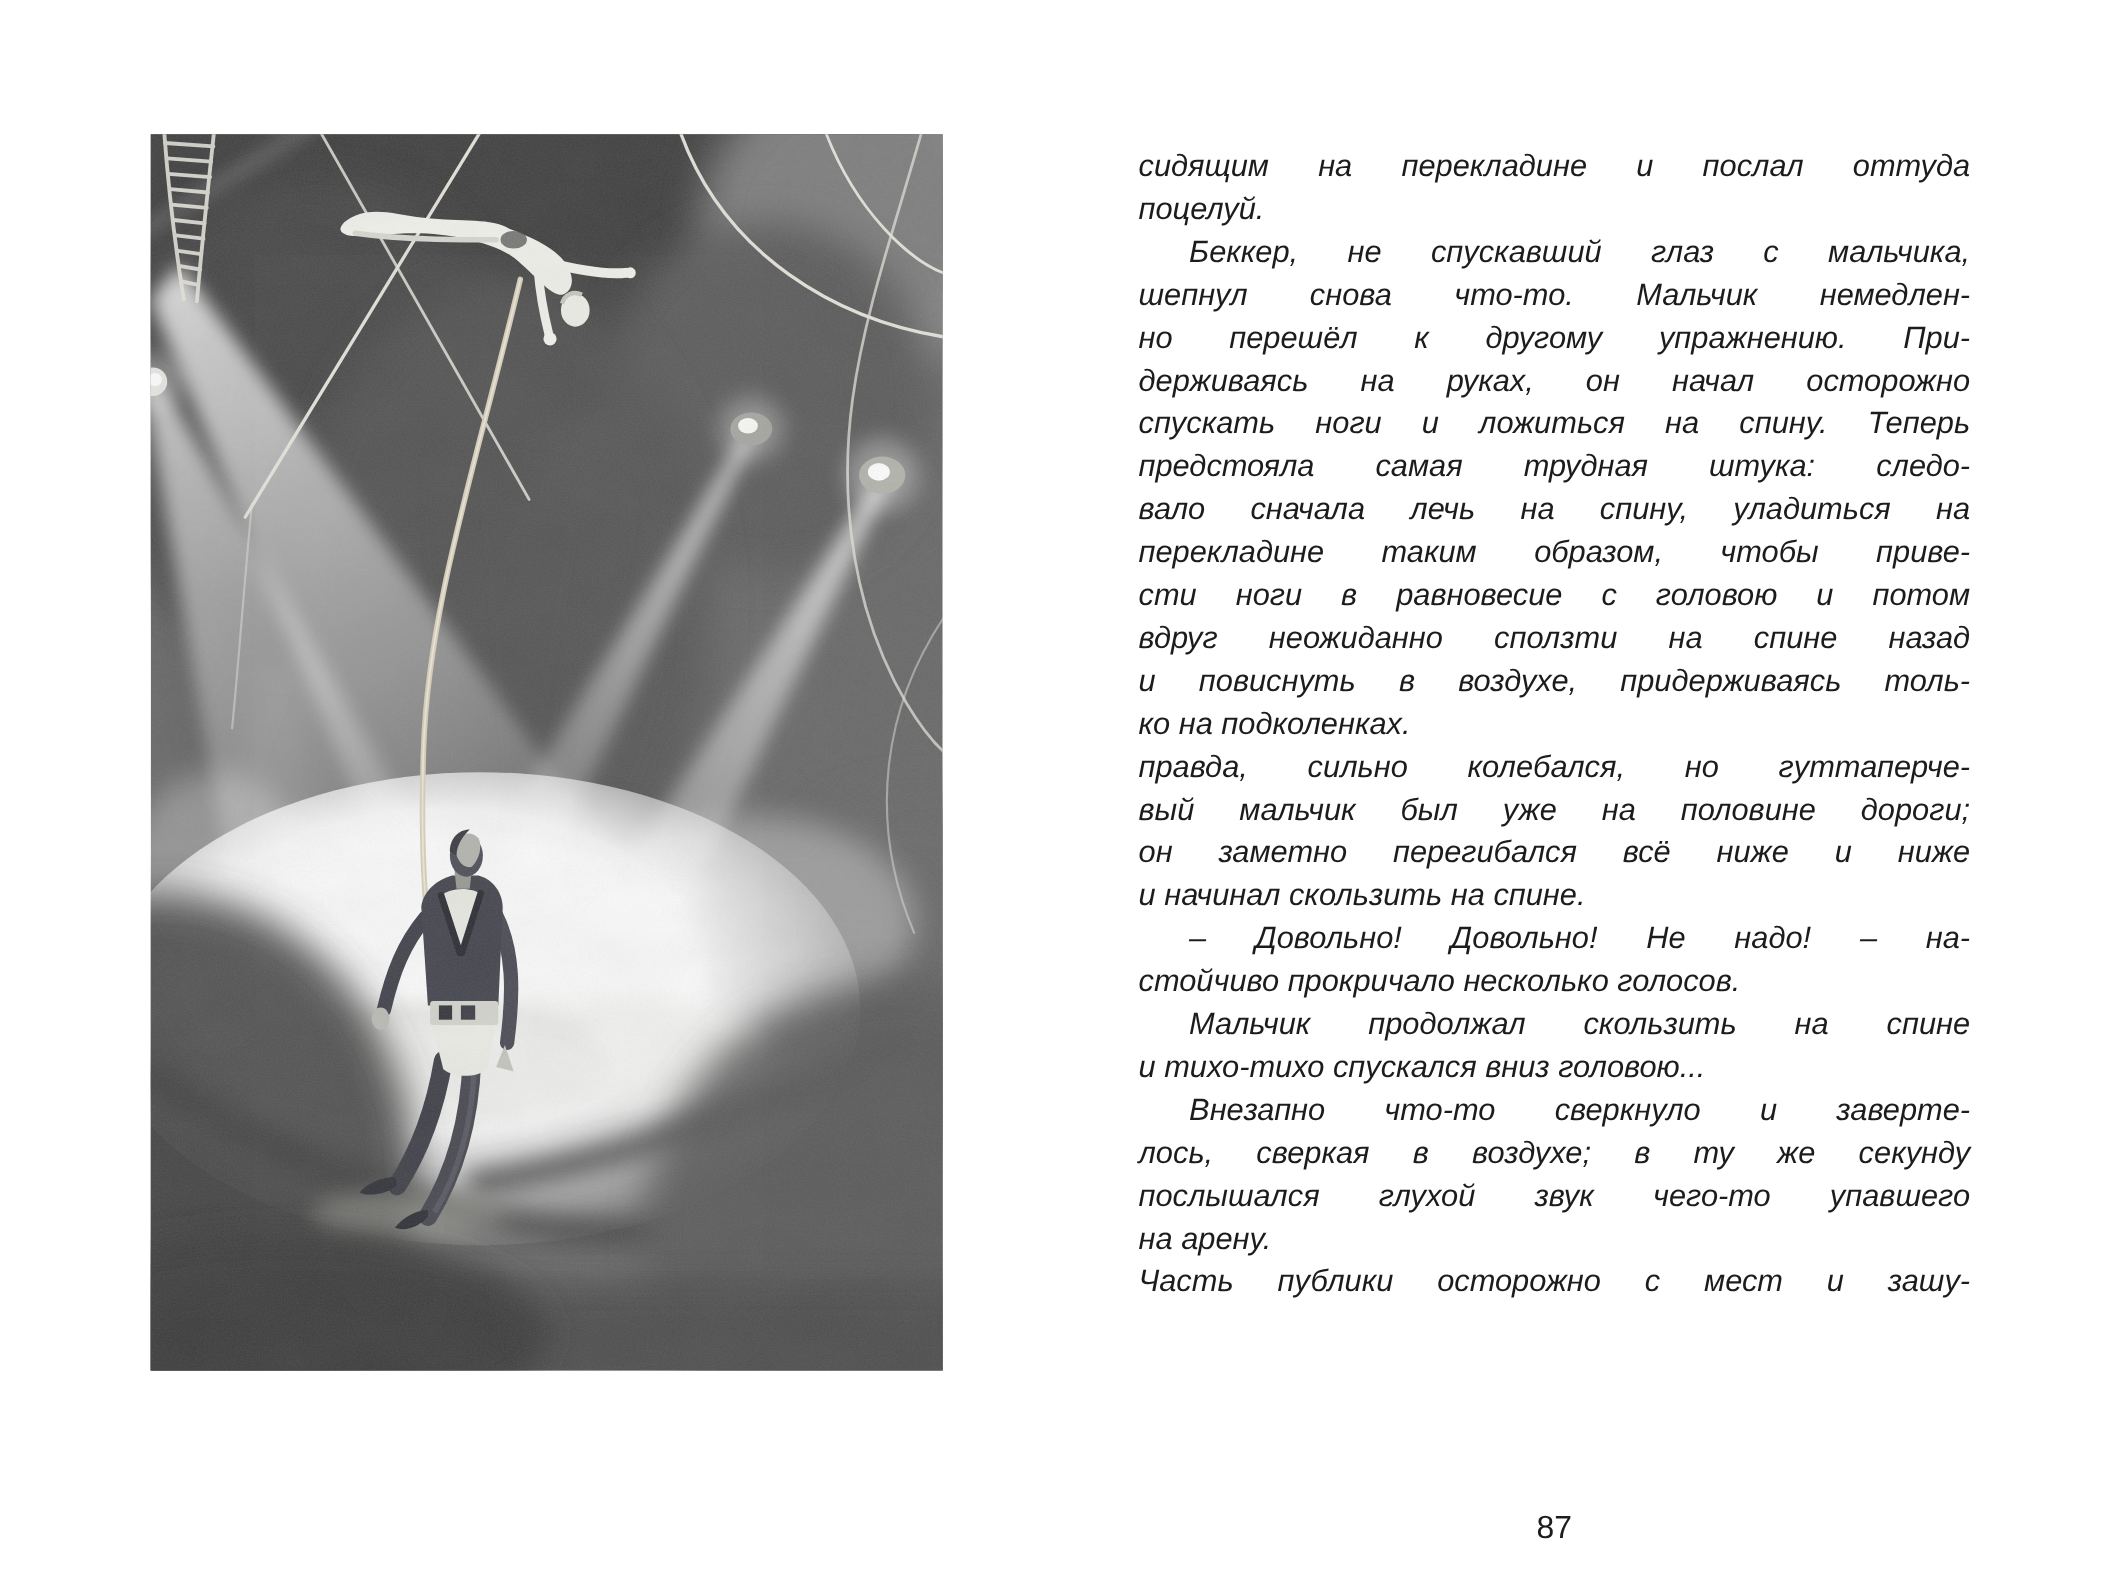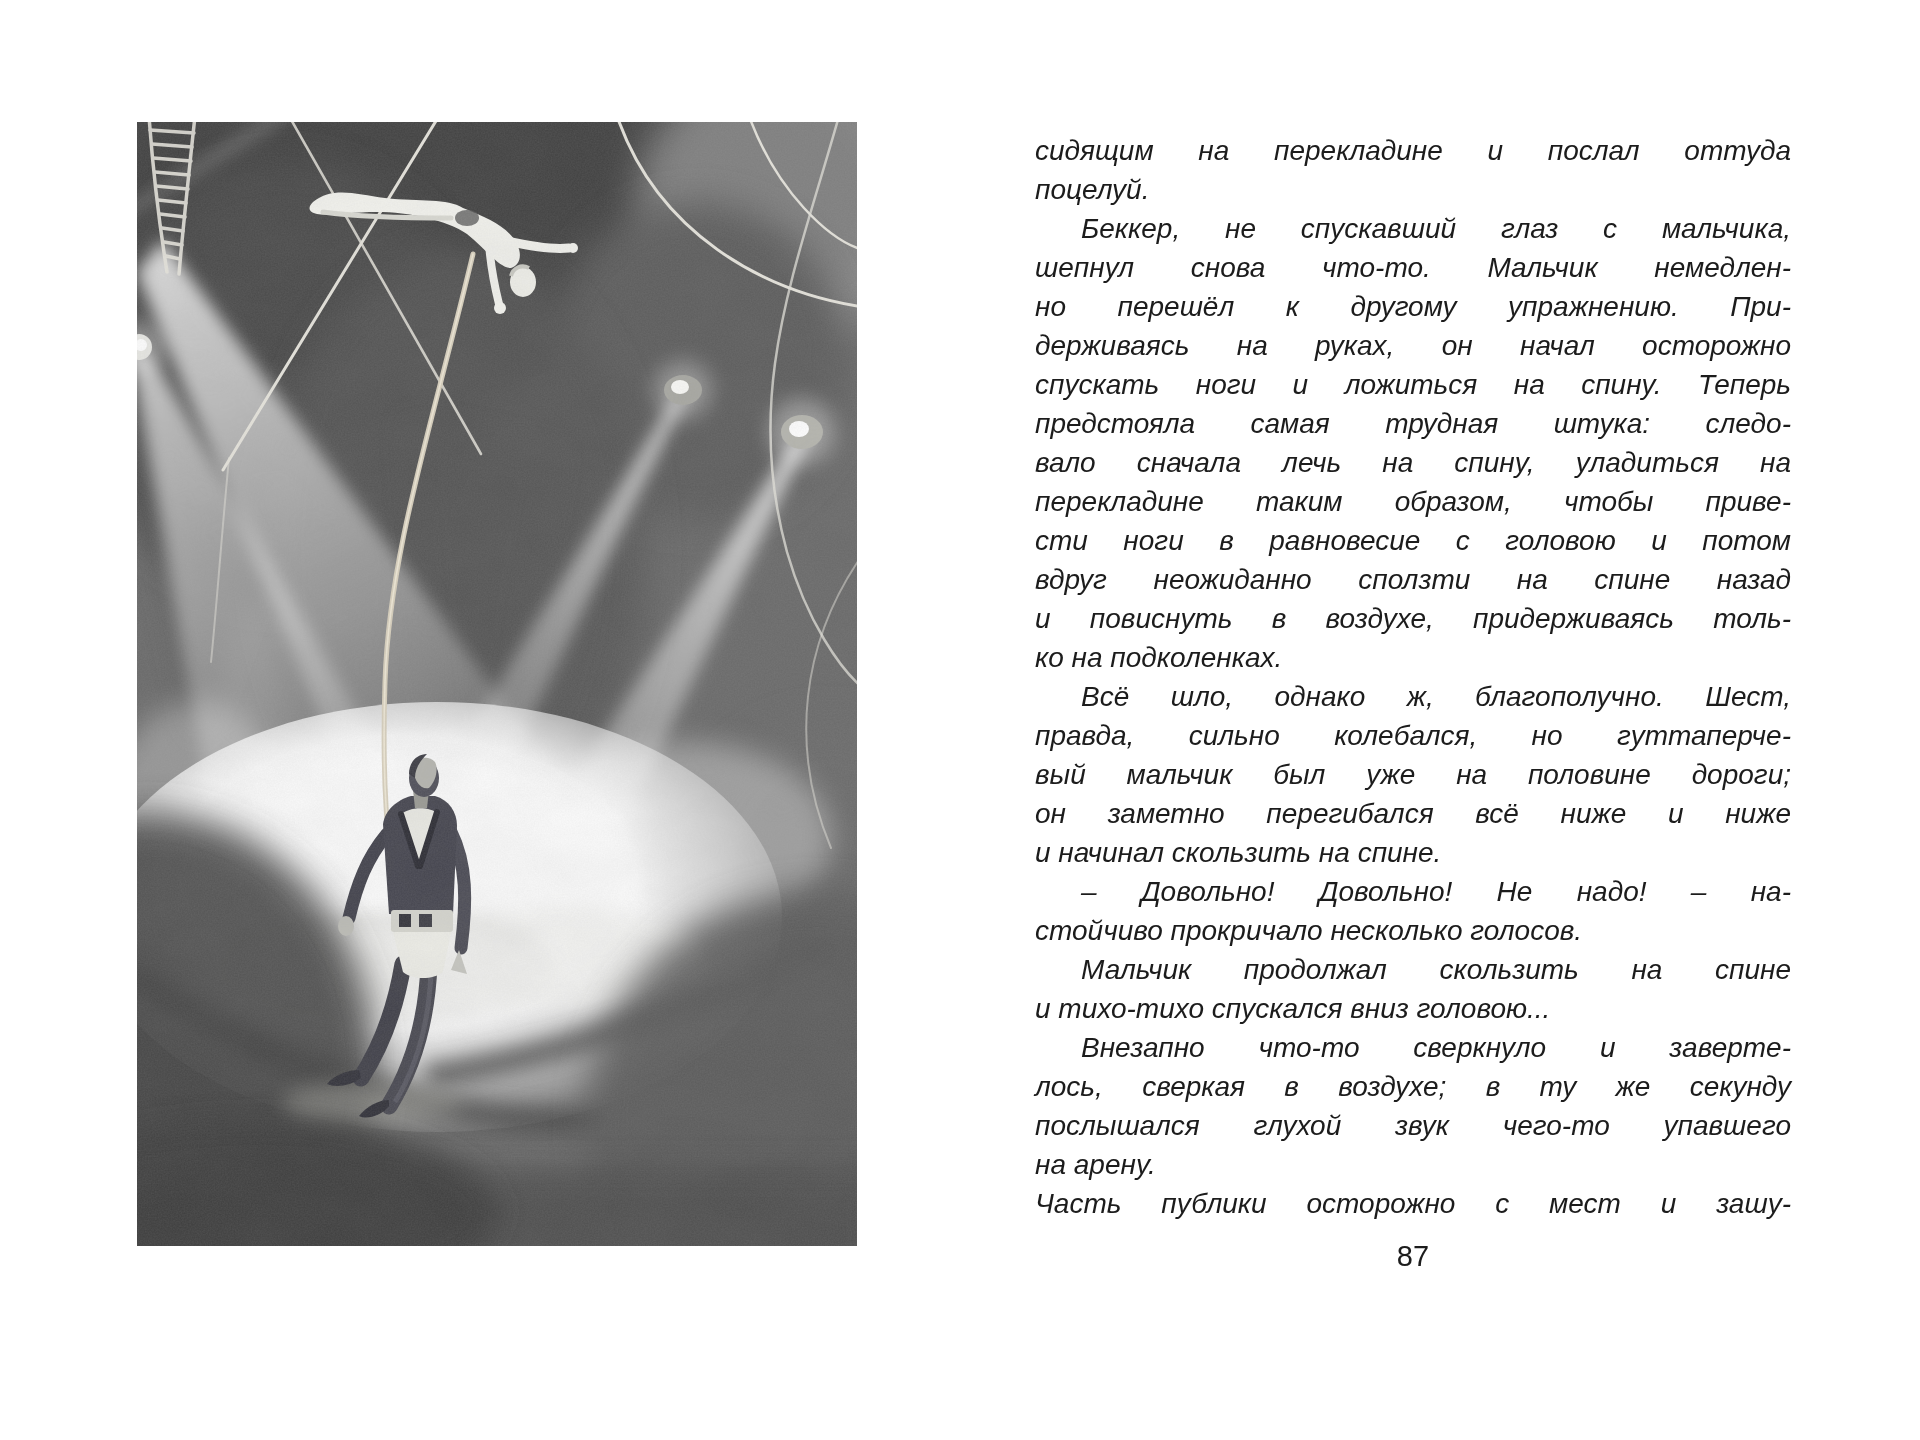--- a/index.html
+++ b/index.html
@@ -20,21 +20,21 @@
   .textcol{
     position:absolute;left:1035px;top:131px;width:756px;
     font-size:28px;line-height:39px;
     color:var(--ink,#1b1b1b);
   }
   .line{height:39px;overflow:visible;font-style:italic;}
   .line.just{text-align:justify;text-align-last:justify;}
   .line.nojust{text-align:center;text-align-last:left;}
   .line.indent{padding-left:46px;}
   .pagenum{
-    position:absolute;left:1035px;top:1237px;width:756px;
+    position:absolute;left:1035px;top:1370px;width:756px;
     font-size:29px;line-height:39px;text-align:center;
     color:var(--ink,#1b1b1b);
   }
 </style>
 </head>
 <body>
 
 <div class="page">
 
   <figure class="illustration">
@@ -219,21 +219,20 @@
       <div class="line just">но перешёл к другому упражнению. При-</div>
       <div class="line just">держиваясь на руках, он начал осторожно</div>
       <div class="line just">спускать ноги и ложиться на спину. Теперь</div>
       <div class="line just">предстояла самая трудная штука: следо-</div>
       <div class="line just">вало сначала лечь на спину, уладиться на</div>
       <div class="line just">перекладине таким образом, чтобы приве-</div>
       <div class="line just">сти ноги в равновесие с головою и потом</div>
       <div class="line just">вдруг неожиданно сползти на спине назад</div>
       <div class="line just">и повиснуть в воздухе, придерживаясь толь-</div>
       <div class="line nojust">ко на подколенках.</div>
-      <div class="line indent just">Всё шло, однако ж, благополучно. Шест,</div>
       <div class="line just">правда, сильно колебался, но гуттаперче-</div>
       <div class="line just">вый мальчик был уже на половине дороги;</div>
       <div class="line just">он заметно перегибался всё ниже и ниже</div>
       <div class="line nojust">и начинал скользить на спине.</div>
       <div class="line indent just">– Довольно! Довольно! Не надо! – на-</div>
       <div class="line nojust">стойчиво прокричало несколько голосов.</div>
       <div class="line indent just">Мальчик продолжал скользить на спине</div>
       <div class="line nojust">и тихо-тихо спускался вниз головою...</div>
       <div class="line indent just">Внезапно что-то сверкнуло и заверте-</div>
       <div class="line just">лось, сверкая в воздухе; в ту же секунду</div>

